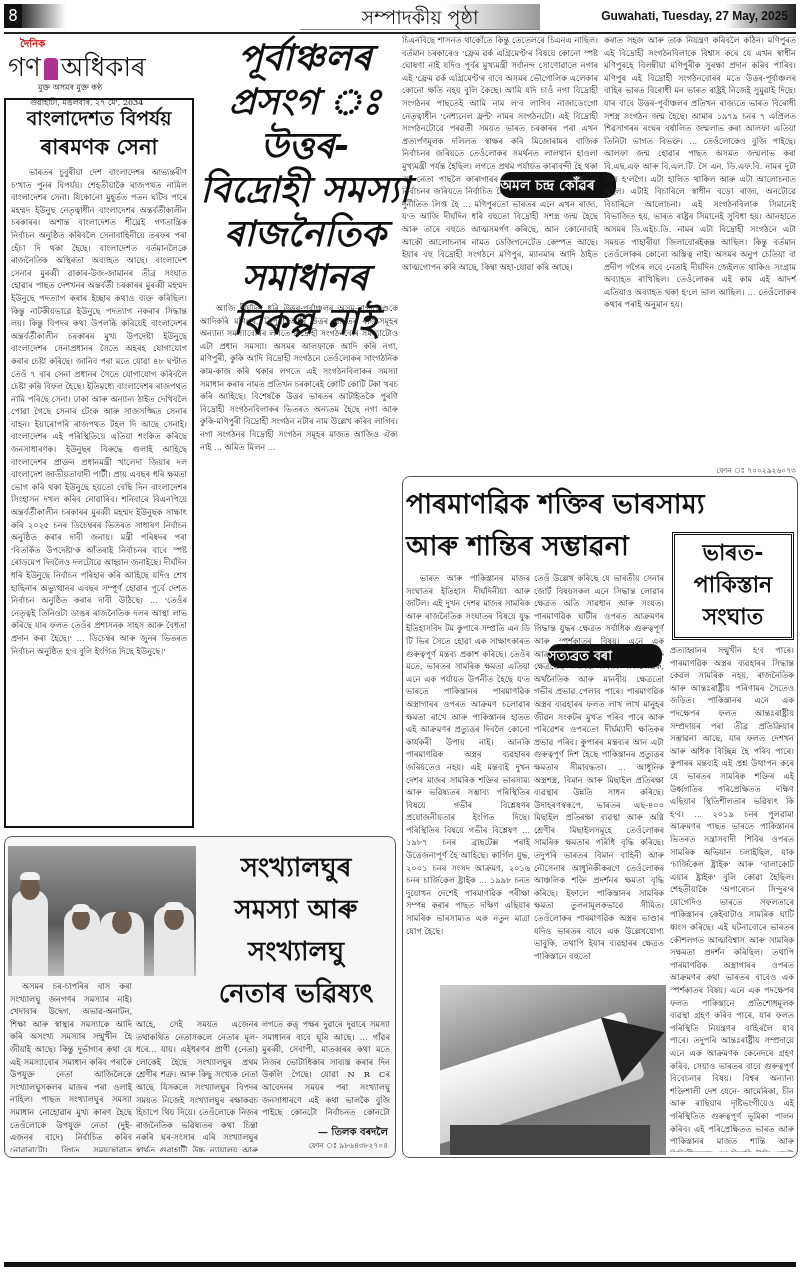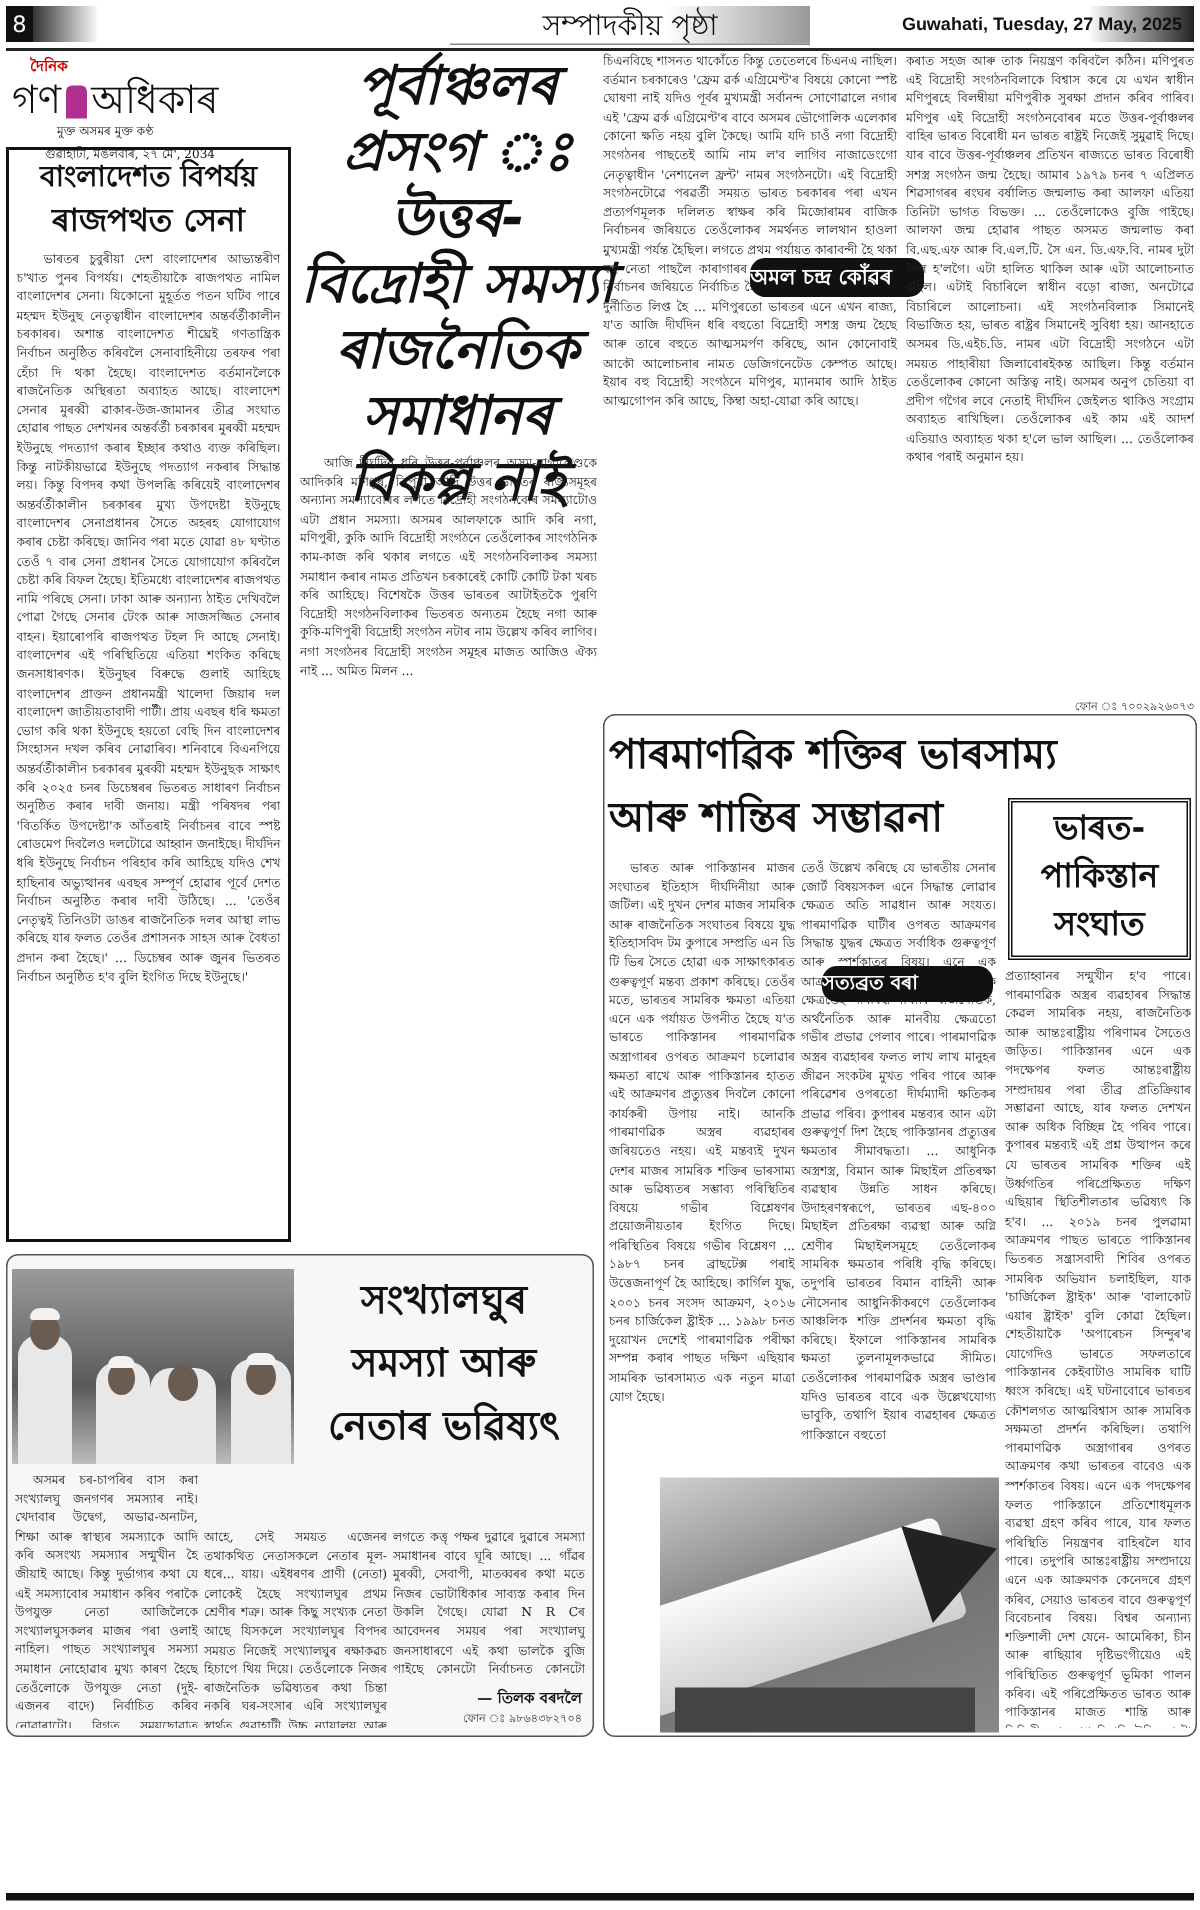--- a/index.html
+++ b/index.html
@@ -44,21 +44,21 @@
   <div class="mh-small" style="margin-left:12px">দৈনিক</div>
   <div class="mh-name">
     <span>গণ</span><span class="mh-icon"></span><span>অধিকাৰ</span>
   </div>
   <div class="mh-tag">মুক্ত অসমৰ মুক্ত কণ্ঠ</div>
   <div class="mh-date">গুৱাহাটী, মঙলবাৰ, ২৭ মে', 2034</div>
 </div>
 
 <div class="abs boxed" style="left:4px;top:98px;width:190px;height:730px;padding:4px 5px">
   <div class="hl2" style="font-size:19px;line-height:28px">বাংলাদেশত বিপৰ্যয়</div>
-  <div class="hl2" style="font-size:21px;line-height:30px;margin-bottom:4px">ৰাজপথত সেনা</div>
+  <div class="hl2" style="font-size:21px;line-height:30px;margin-bottom:4px">ৰাৰমণক সেনা</div>
   <div class="col-text" style="height:655px;text-indent:18px">ভাৰতৰ চুবুৰীয়া দেশ বাংলাদেশৰ আভ্যন্তৰীণ চ'খাত পুনৰ বিপৰ্যয়। শেহতীয়াকৈ ৰাজপথত নামিল বাংলাদেশৰ সেনা। যিকোনো মুহূৰ্তত পতন ঘটিব পাৰে মহম্মদ ইউনুছ নেতৃত্বাধীন বাংলাদেশৰ অন্তৰ্বৰ্তীকালীন চৰকাৰৰ। অশান্ত বাংলাদেশত শীঘ্ৰেই গণতান্ত্ৰিক নিৰ্বাচন অনুষ্ঠিত কৰিবলৈ সেনাবাহিনীয়ে তৰফৰ পৰা হেঁচা দি থকা হৈছে। বাংলাদেশত বৰ্তমানলৈকে ৰাজনৈতিক অস্থিৰতা অব্যাহত আছে। বাংলাদেশ সেনাৰ মুৰব্বী ৱাকাৰ-উজ-জামানৰ তীব্ৰ সংঘাত হোৱাৰ পাছত দেশখনৰ অন্তৰ্বৰ্তী চৰকাৰৰ মুৰব্বী মহম্মদ ইউনুছে পদত্যাগ কৰাৰ ইচ্ছাৰ কথাও ব্যক্ত কৰিছিল। কিন্তু নাটকীয়ভাৱে ইউনুছে পদত্যাগ নকৰাৰ সিদ্ধান্ত লয়। কিন্তু বিপদৰ কথা উপলব্ধি কৰিয়েই বাংলাদেশৰ অন্তৰ্বৰ্তীকালীন চৰকাৰৰ মুখ্য উপদেষ্টা ইউনুছে বাংলাদেশৰ সেনাপ্ৰধানৰ সৈতে অহৰহ যোগাযোগ কৰাৰ চেষ্টা কৰিছে। জানিব পৰা মতে যোৱা ৪৮ ঘণ্টাত তেওঁ ৭ বাৰ সেনা প্ৰধানৰ সৈতে যোগাযোগ কৰিবলৈ চেষ্টা কৰি বিফল হৈছে। ইতিমধ্যে বাংলাদেশৰ ৰাজপথত নামি পৰিছে সেনা। ঢাকা আৰু অন্যান্য ঠাইত দেখিবলৈ পোৱা গৈছে সেনাৰ টেংক আৰু সাজসজ্জিত সেনাৰ বাহন। ইয়াৰোপৰি ৰাজপথত টহল দি আছে সেনাই। বাংলাদেশৰ এই পৰিস্থিতিয়ে এতিয়া শংকিত কৰিছে জনসাধাৰণক। ইউনুছৰ বিৰুদ্ধে গুলাই আহিছে বাংলাদেশৰ প্ৰাক্তন প্ৰধানমন্ত্ৰী খালেদা জিয়াৰ দল বাংলাদেশ জাতীয়তাবাদী পাৰ্টী। প্ৰায় এবছৰ ধৰি ক্ষমতা ভোগ কৰি থকা ইউনুছে হয়তো বেছি দিন বাংলাদেশৰ সিংহাসন দখল কৰিব নোৱাৰিব। শনিবাৰে বিএনপিয়ে অন্তৰ্বৰ্তীকালীন চৰকাৰৰ মুৰব্বী মহম্মদ ইউনুছক সাক্ষাৎ কৰি ২০২৫ চনৰ ডিচেম্বৰৰ ভিতৰত সাধাৰণ নিৰ্বাচন অনুষ্ঠিত কৰাৰ দাবী জনায়। মন্ত্ৰী পৰিষদৰ পৰা 'বিতৰ্কিত উপদেষ্টা'ক আঁতৰাই নিৰ্বাচনৰ বাবে স্পষ্ট ৰোডমেপ দিবলৈও দলটোৱে আহ্বান জনাইছে। দীৰ্ঘদিন ধৰি ইউনুছে নিৰ্বাচন পৰিহাৰ কৰি আহিছে যদিও শেখ হাছিনাৰ অভ্যুত্থানৰ এবছৰ সম্পূৰ্ণ হোৱাৰ পূৰ্বে দেশত নিৰ্বাচন অনুষ্ঠিত কৰাৰ দাবী উঠিছে। ... 'তেওঁৰ নেতৃত্বই তিনিওটা ডাঙৰ ৰাজনৈতিক দলৰ আস্থা লাভ কৰিছে যাৰ ফলত তেওঁৰ প্ৰশাসনক সাহস আৰু বৈধতা প্ৰদান কৰা হৈছে।' ... ডিচেম্বৰ আৰু জুনৰ ভিতৰত নিৰ্বাচন অনুষ্ঠিত হ'ব বুলি ইংগিত দিছে ইউনুছে।'</div>
 </div>
 
 <div class="abs" style="left:200px;top:36px;width:210px;height:265px">
   <div class="headline-big">পূৰ্বাঞ্চলৰ</div>
   <div class="headline-big">প্ৰসংগ ঃ উত্তৰ-</div>
   <div class="headline-big">বিদ্ৰোহী সমস্যা</div>
   <div class="headline-big">ৰাজনৈতিক</div>
   <div class="headline-big">সমাধানৰ</div>
   <div class="headline-big">বিকল্প নাই</div>
@@ -98,20 +98,21 @@
   <div class="cap" style="left:64px;top:58px;width:18px;height:8px"></div>
   <div class="person" style="left:92px;width:44px;height:64px"></div>
   <div class="head" style="left:104px;top:64px;width:20px;height:24px"></div>
   <div class="person" style="left:146px;width:40px;height:70px"></div>
   <div class="head" style="left:156px;top:60px;width:20px;height:24px"></div>
   <div class="cap" style="left:156px;top:56px;width:20px;height:8px"></div>
 </div>
 <div class="abs" style="left:200px;top:846px;width:192px">
   <div class="hl2" style="font-size:26px;line-height:42px">সংখ্যালঘুৰ</div>
   <div class="hl2" style="font-size:26px;line-height:42px">সমস্যা আৰু</div>
+  <div class="hl2" style="font-size:26px;line-height:42px">সংখ্যালঘু</div>
   <div class="hl2" style="font-size:26px;line-height:42px">নেতাৰ ভৱিষ্যৎ</div>
 </div>
 <div class="abs col-text" style="left:10px;top:980px;width:122px;height:172px;text-indent:12px">অসমৰ চৰ-চাপৰিৰ বাস কৰা সংখ্যালঘু জনগণৰ সমস্যাৰ নাই। খেদাবাৰ উদ্বেগ, অভাৱ-অনাটন, শিক্ষা আৰু স্বাস্থ্যৰ সমস্যাকে আদি কৰি অসংখ্য সমস্যাৰ সন্মুখীন হৈ জীয়াই আছে। কিন্তু দুৰ্ভাগ্যৰ কথা যে এই সমস্যাবোৰ সমাধান কৰিব পৰাকৈ উপযুক্ত নেতা আজিলৈকে সংখ্যালঘুসকলৰ মাজৰ পৰা ওলাই নাহিল। পাছত সংখ্যালঘুৰ সমস্যা সমাধান নোহোৱাৰ মুখ্য কাৰণ হৈছে তেওঁলোকে উপযুক্ত নেতা (দুই-এজনৰ বাদে) নিৰ্বাচিত কৰিব নোৱাৰাটো। বিগত সময়ছোৱাত সংখ্যালঘু জনতাই সেইজনেক নেতা হিচাপে নিৰ্বাচিত কৰি আহিছে যিজনে টিভিত বহি বা ৰাজহুৱা সভা-সমিতিত টেটু ফালি চিঞৰি চিঞৰি কথা ক'ব পাৰে, বিপদৰ সময়ত চুলডেকুলী হৈ থাকে আৰু বাকী সময়ত নিজেই নিজৰ জলাশয়ৰ ৰঙ বলি ভজাই খায়। ... সম্প্ৰদায়ৰ বিফলতাৰ অন্য এক কাৰণ। কোনো ৰেকলটো দলক সমৰ্থন কৰিব, সেইটো প্ৰত্যেকজন লোকৰে সাংবিধানিক অধিকাৰ। কিন্তু যেতিয়া সংখ্যালঘুৰ সন্মুখত বিপদ</div>
 <div class="abs col-text" style="left:136px;top:1018px;width:122px;height:134px">আহে, সেই সময়ত এজেনৰ তথাকথিত নেতাসকলে নেতাৰ মূল-ধৰে... যায়। এইধৰণৰ প্ৰাণী (নেতা) লোকেই হৈছে সংখ্যালঘুৰ প্ৰথম শ্ৰেণীৰ শত্ৰু। আৰু কিছু সংখ্যক নেতা আছে যিসকলে সংখ্যালঘুৰ বিপদৰ সময়ত নিজেই সংখ্যালঘুৰ ৰক্ষাকৱচ হিচাপে থিয় দিয়ে। তেওঁলোকে নিজৰ ৰাজনৈতিক ভৱিষ্যতৰ কথা চিন্তা নকৰি ঘৰ-সংসাৰ এৰি সংখ্যালঘুৰ স্বাৰ্থত গুৱাহাটী উচ্চ ন্যায়ালয় আৰু দিল্লী উচ্চতম ন্যায়ালয়ৰ দুৱাৰে দুৱাৰে ঘূৰি ফুৰে, সেই সময়ত কিন্তু একমাত্ৰ বিধায়ক সাংসদ ... (সংখ্যালঘুৰ প্ৰকৃত শত্ৰু) সকল বাহিৰৰ গুদৰত সৈ দাঁত দেখুৱাই হীহি হীহি ভোট খুজি আহে আৰু সংখ্যালঘুৰ বিপদৰ বন্ধুসকল গুৱাহাটী উচ্চ ন্যায়ালয় আৰু দিল্লী উচ্চতম ন্যায়ালয়ৰ</div>
 <div class="abs col-text" style="left:262px;top:1018px;width:128px;height:100px">লগতে কত্তৃ পক্ষৰ দুৱাৰে দুৱাৰে সমস্যা সমাধানৰ বাবে ঘূৰি আছে। ... গাঁৱৰ মুৰব্বী, সেবাপী, মাতব্বৰৰ কথা মতে নিজৰ ভোটাধিকাৰ সাব্যস্ত কৰাৰ দিন উকলি গৈছে। যোৱা N R Cৰ আবেদনৰ সময়ৰ পৰা সংখ্যালঘু জনসাধাৰণে এই কথা ভালকৈ বুজি পাইছে কোনটো নিৰ্বাচনত কোনটো ৰাজনৈতিক দল বা কোনজন প্ৰাৰ্থীক ভোট দিব লাগিব আৰু কোনজন প্ৰাৰ্থীক ভোট দিলে জাতিৰ কাম হ'ব। ইয়াৰ প্ৰমাণ যোৱা লোকসভা আৰু পঞ্চায়ত নিৰ্বাচনত সংখ্যালঘু জনগণে ... দিছে বুলি পঠিয়ায় তাকেই কামনা কৰিলোঁ।</div>
 <div class="abs sign" style="left:262px;top:1124px;width:126px;font-weight:bold;font-size:10px">— তিলক বৰদলৈ</div>
 <div class="abs phone" style="left:262px;top:1140px;width:126px">ফোন ঃ ৯৮৬৪৩৮২৭০৪</div>
 
 <div class="abs bottomline"></div>
 

